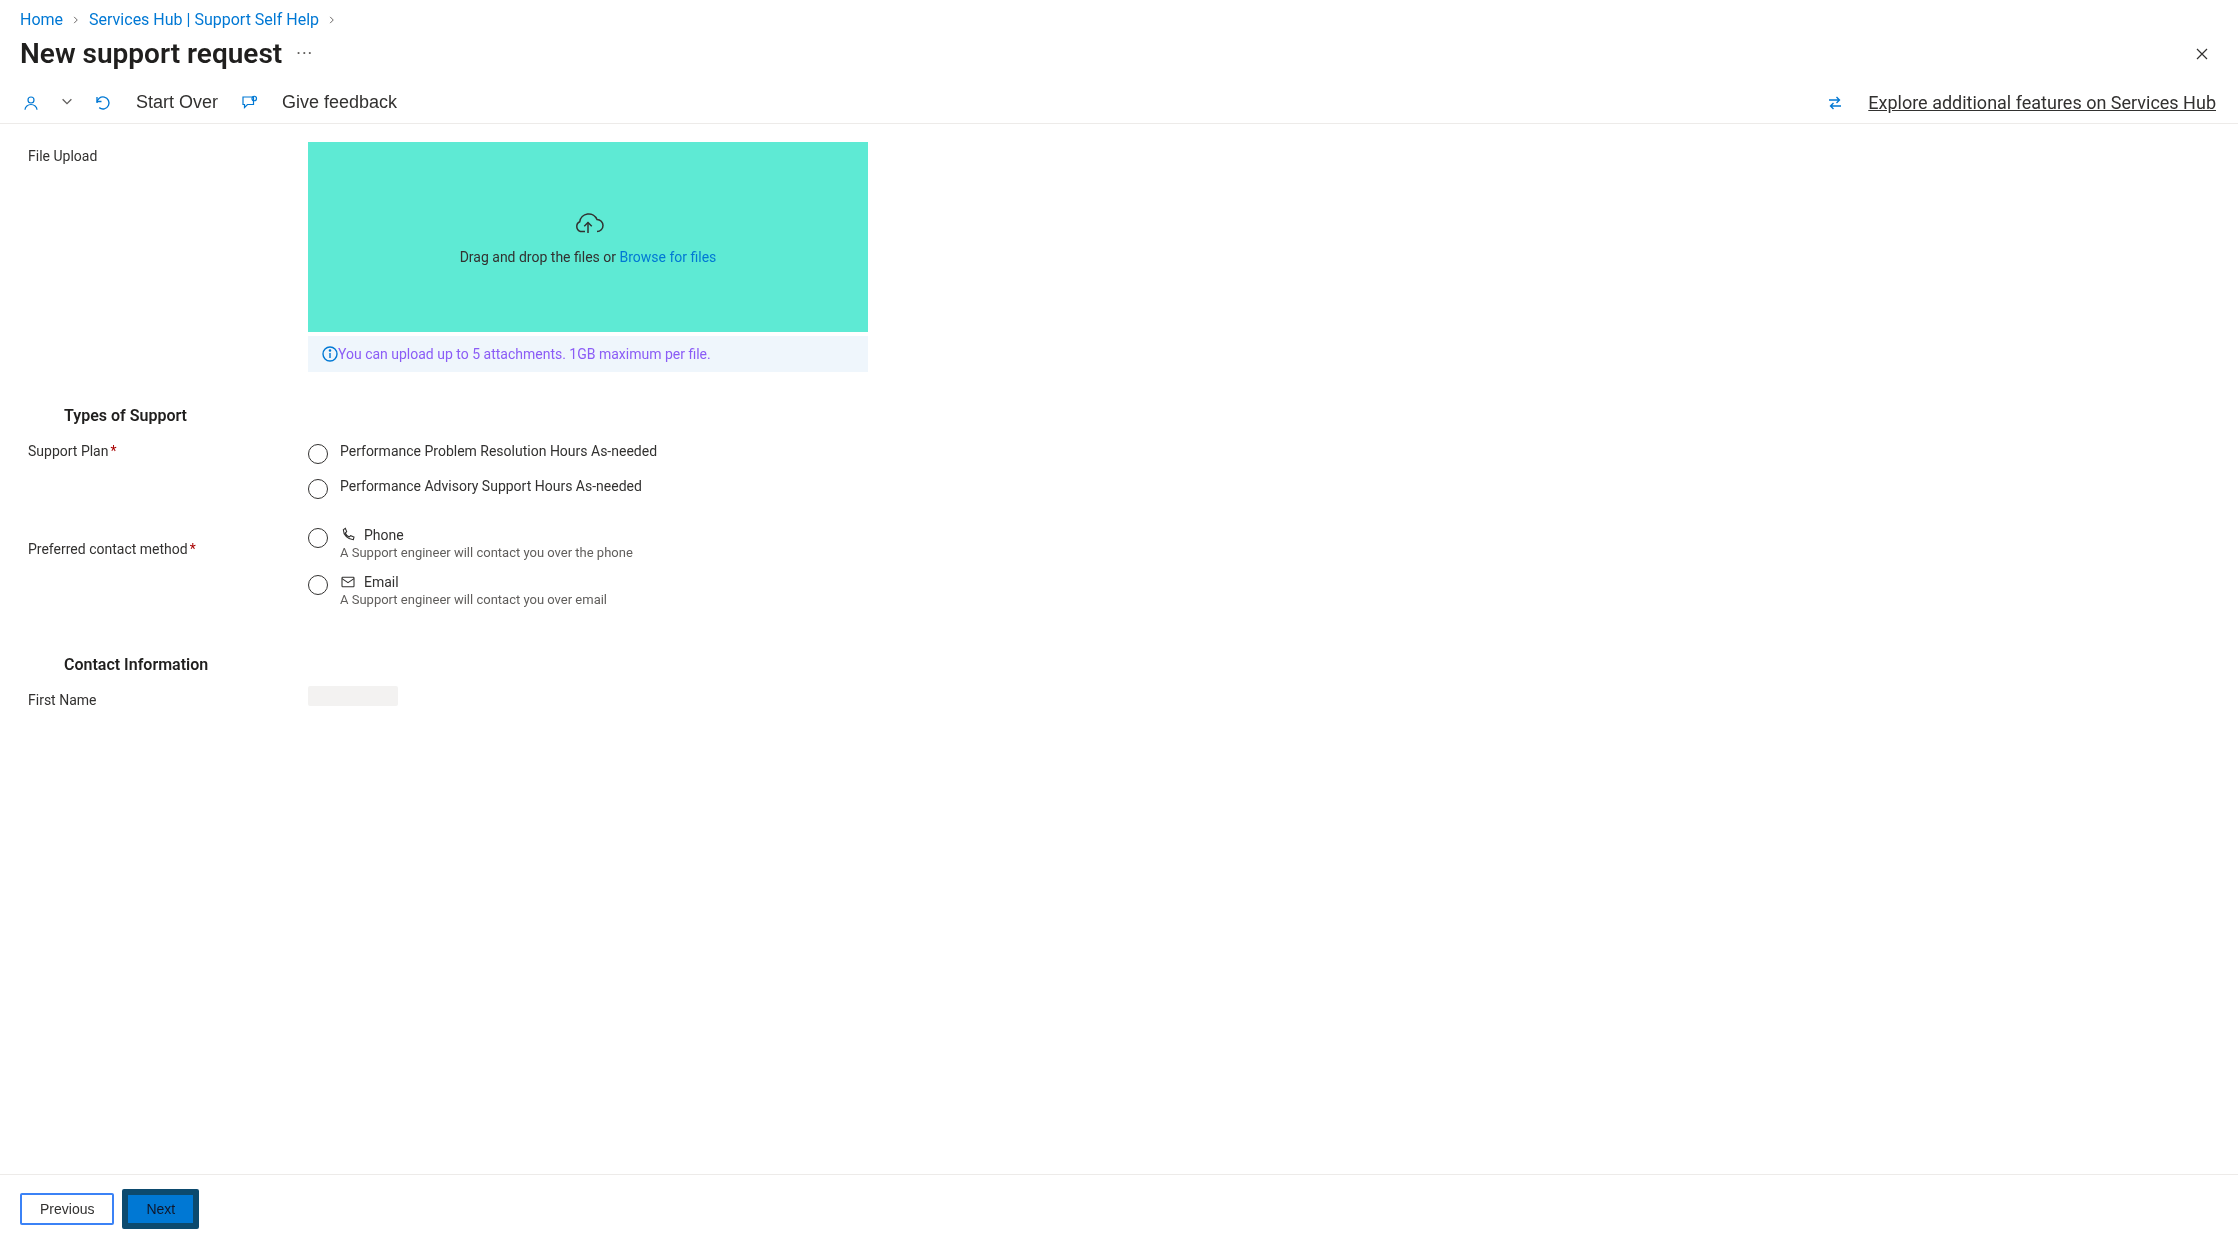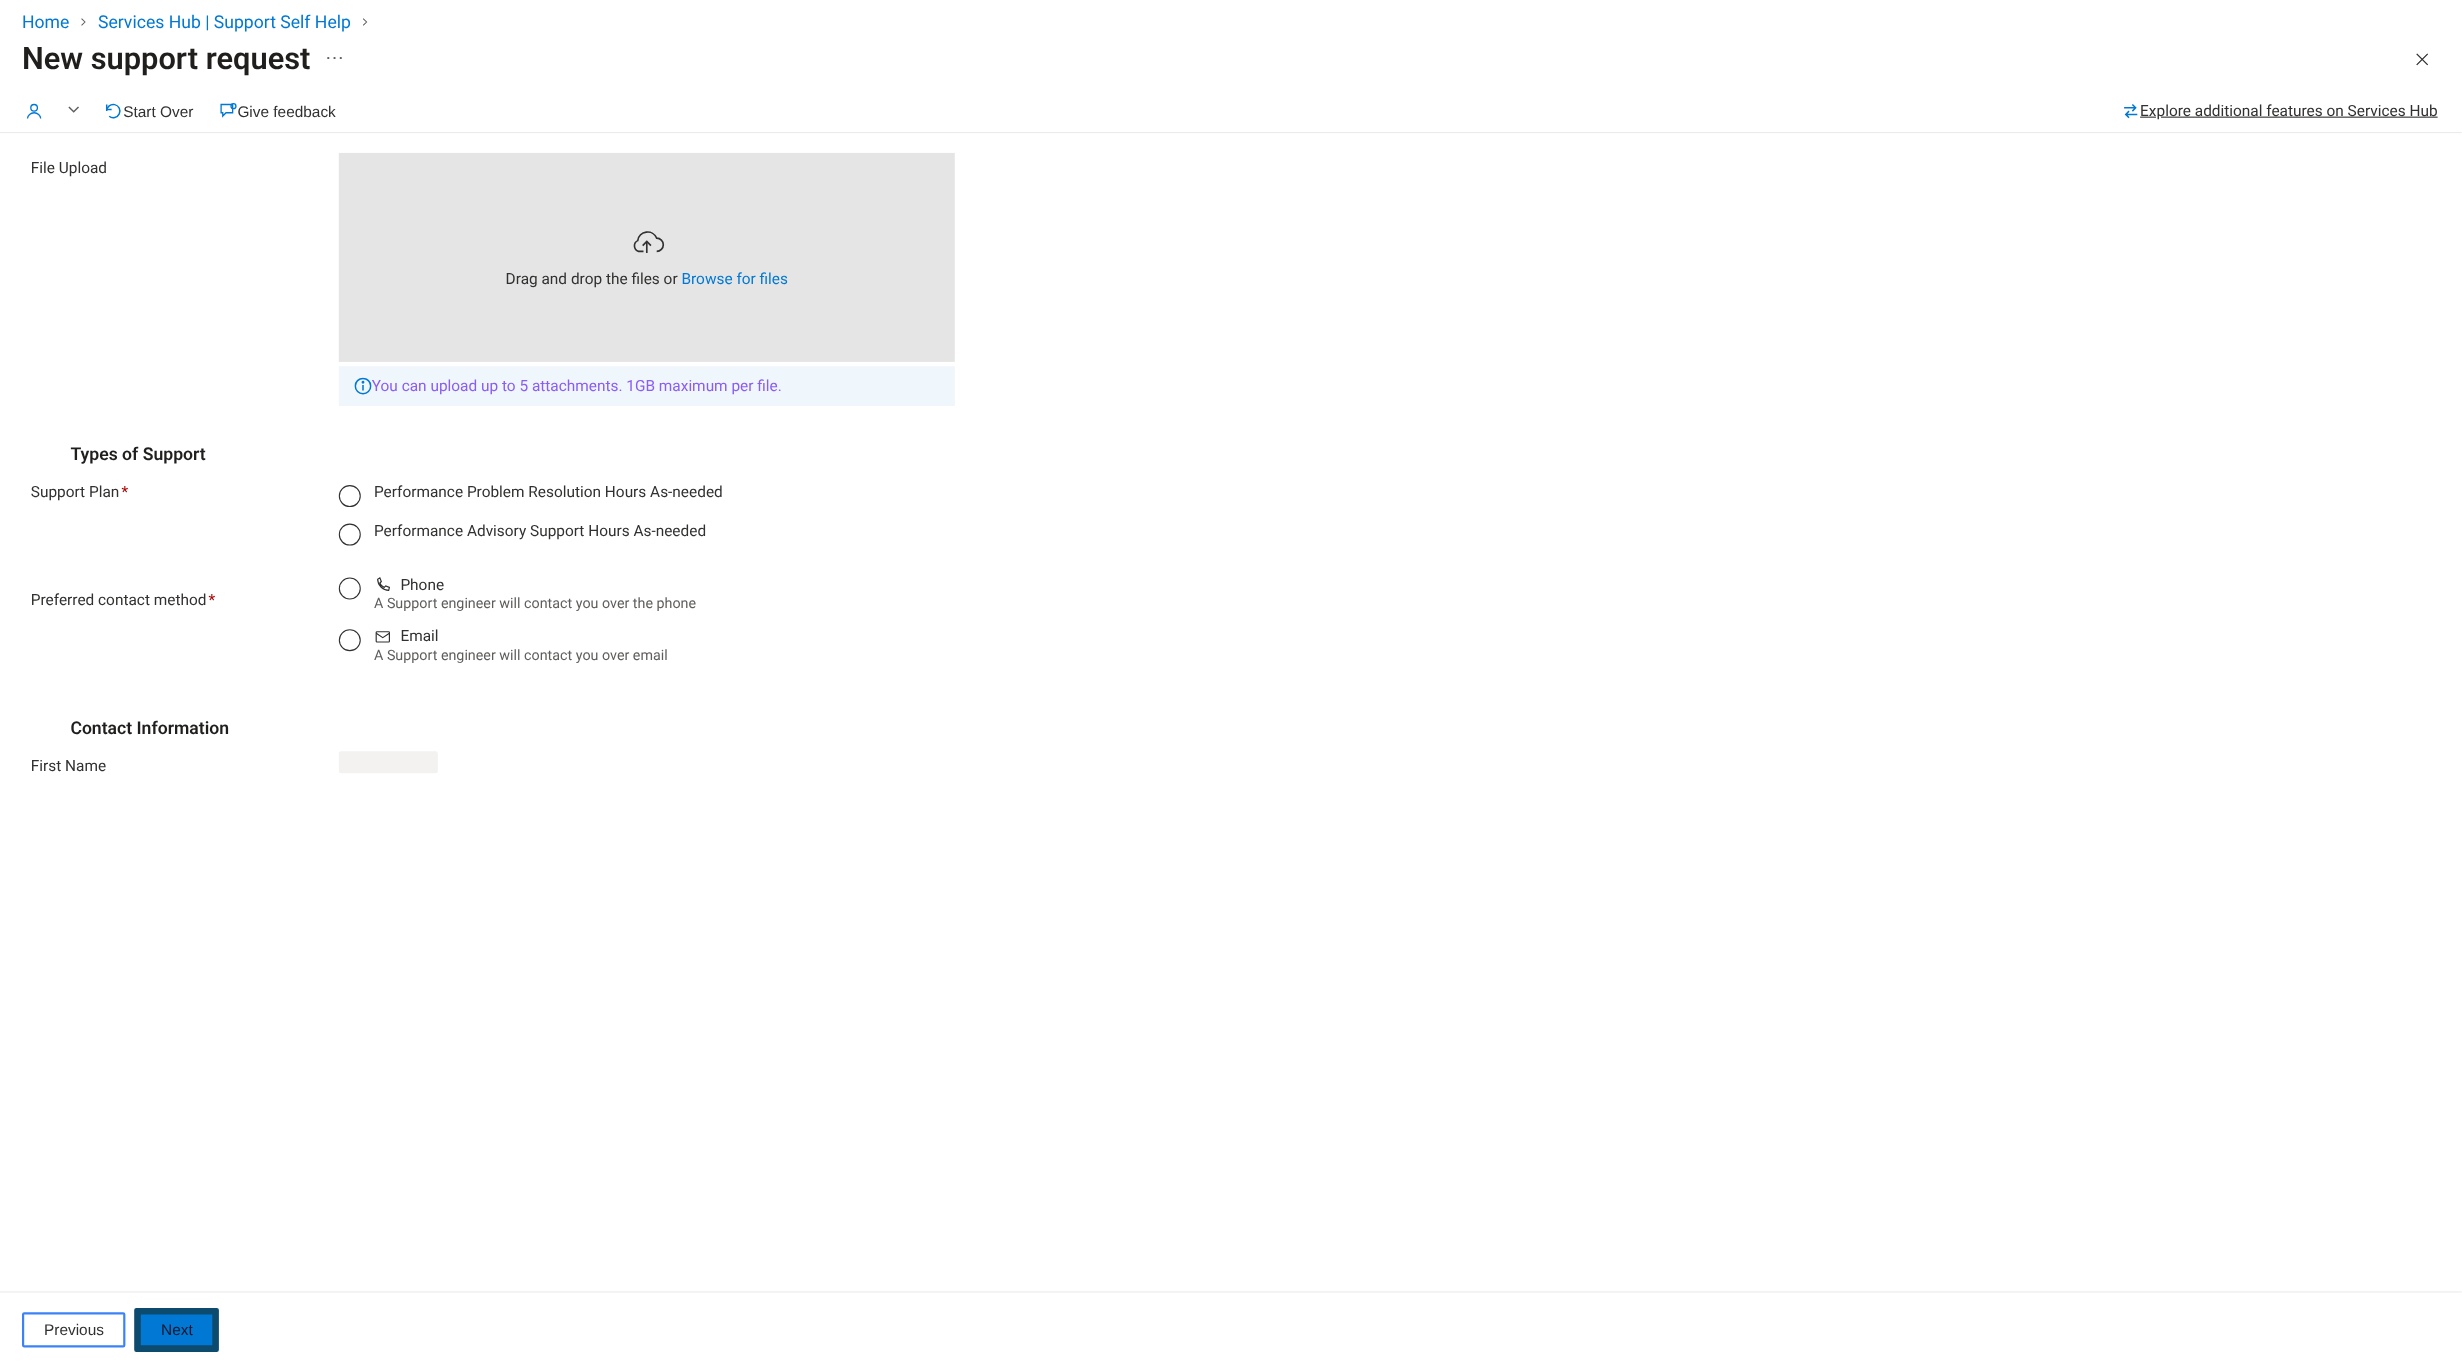--- a/index.html
+++ b/index.html
@@ -56,22 +56,22 @@
     display: flex;
     align-items: center;
     justify-content: space-between;
     padding: 6px 20px;
     border-bottom: 1px solid #edebe9;
   }
   .toolbar-left, .toolbar-right {
     display: flex; align-items: center; gap: 18px;
   }
   .tool-item {
-    display: flex; align-items: center; gap: 0;
-    color: #323130; font-size: 14px; cursor: pointer;
+    display: flex; align-items: center; gap: 24px;
+    color: #323130; font-size: 18px; cursor: pointer;
     background: none; border: none; padding: 4px 2px;
   }
   .tool-item svg { width: 18px; height: 18px; }
   .tool-icon-blue { color: #0078d4; }
   .tool-chevron { color: #605e5c; }
   .right-link { color: #323130; }
   .right-link svg { color: #0078d4; }
 
   
   .main-scroll {
@@ -89,21 +89,21 @@
     grid-column: 1;
     padding-top: 6px;
     color: #323130;
     font-size: 14px;
   }
   .field-cell { grid-column: 2; }
   .req { color: #a80000; margin-left: 2px; }
 
   
   .dropzone {
-    background: #e5e5e5;
+    background: #5eead4;
     height: 190px;
     display: flex;
     flex-direction: column;
     align-items: center;
     justify-content: center;
     color: #323130;
   }
   .dropzone svg { width: 36px; height: 30px; margin-bottom: 10px; color: #323130; }
   .dropzone a { color: #0078d4; text-decoration: none; }
   .info-bar {

